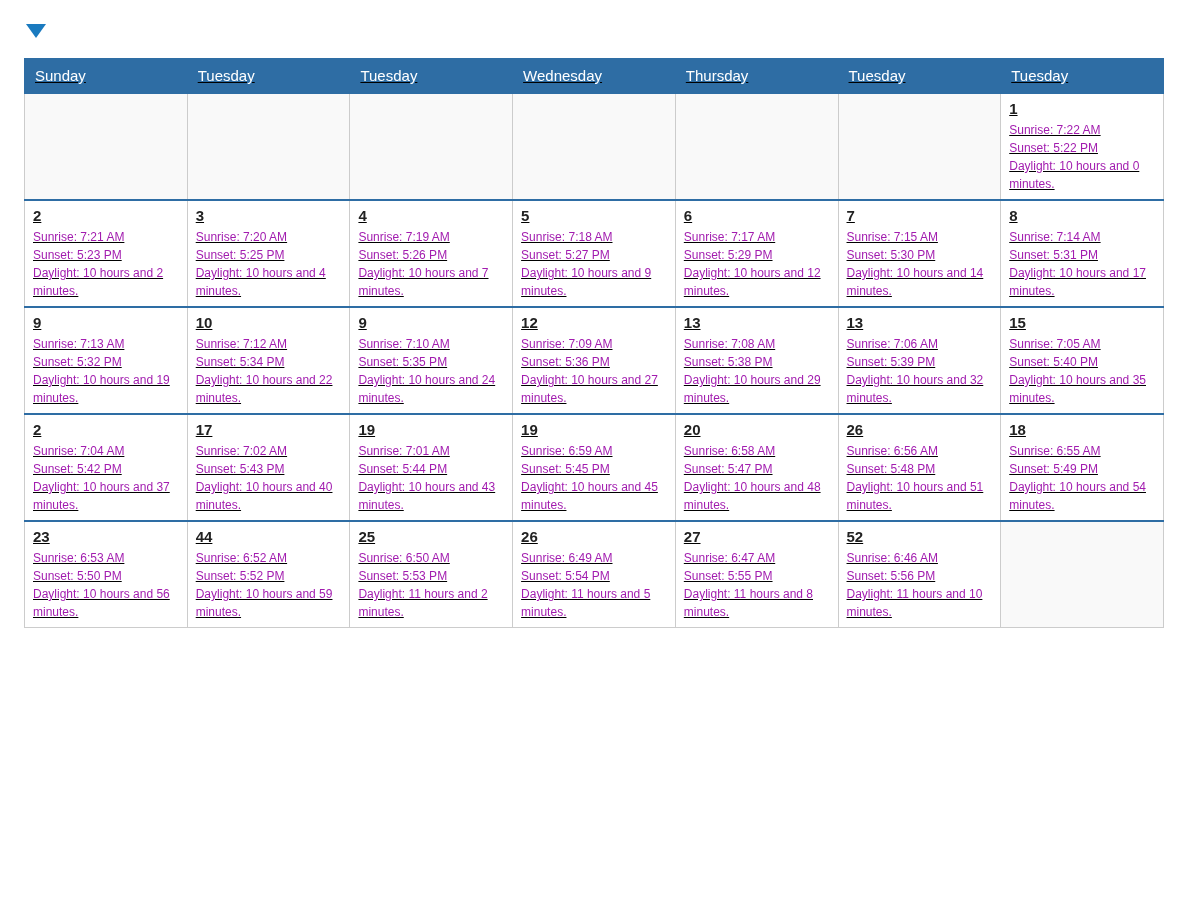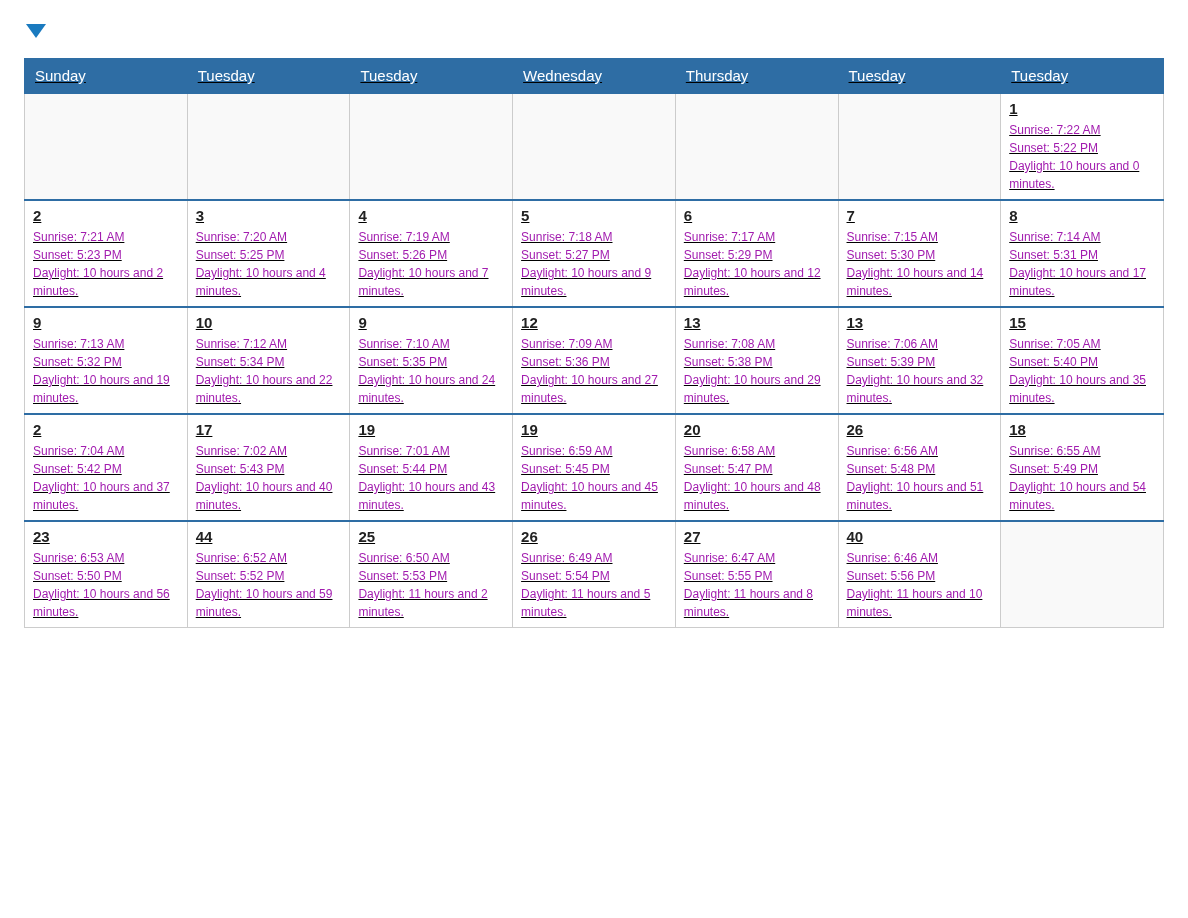--- a/index.html
+++ b/index.html
@@ -248,19 +248,19 @@
         </td>
         <td>
           <div class="day-number">26</div>
           <div class="day-info">Sunrise: 6:49 AM<br>Sunset: 5:54 PM<br>Daylight: 11 hours and 5 minutes.</div>
         </td>
         <td>
           <div class="day-number">27</div>
           <div class="day-info">Sunrise: 6:47 AM<br>Sunset: 5:55 PM<br>Daylight: 11 hours and 8 minutes.</div>
         </td>
         <td>
-          <div class="day-number">40</div>
+          <div class="day-number">52</div>
           <div class="day-info">Sunrise: 6:46 AM<br>Sunset: 5:56 PM<br>Daylight: 11 hours and 10 minutes.</div>
         </td>
         <td class="empty-cell"></td>
       </tr>
     </tbody>
 </table>
 
 </body></html>

